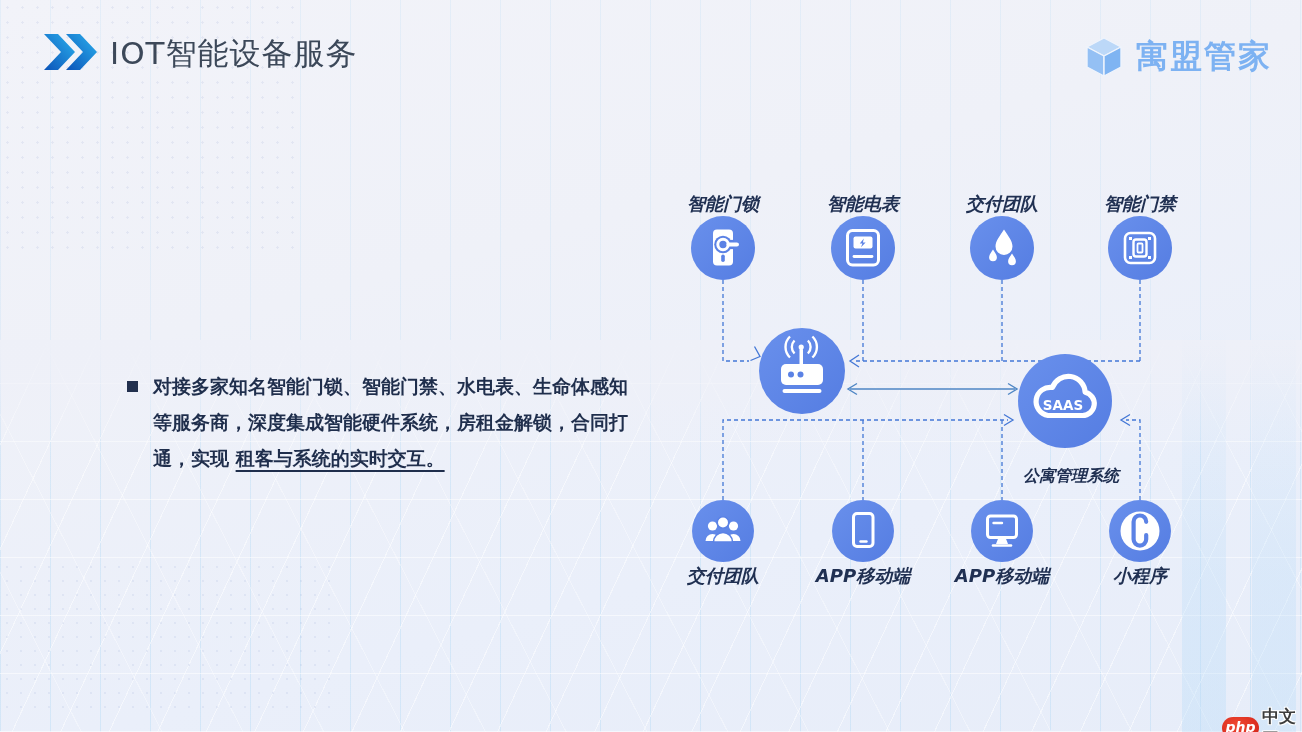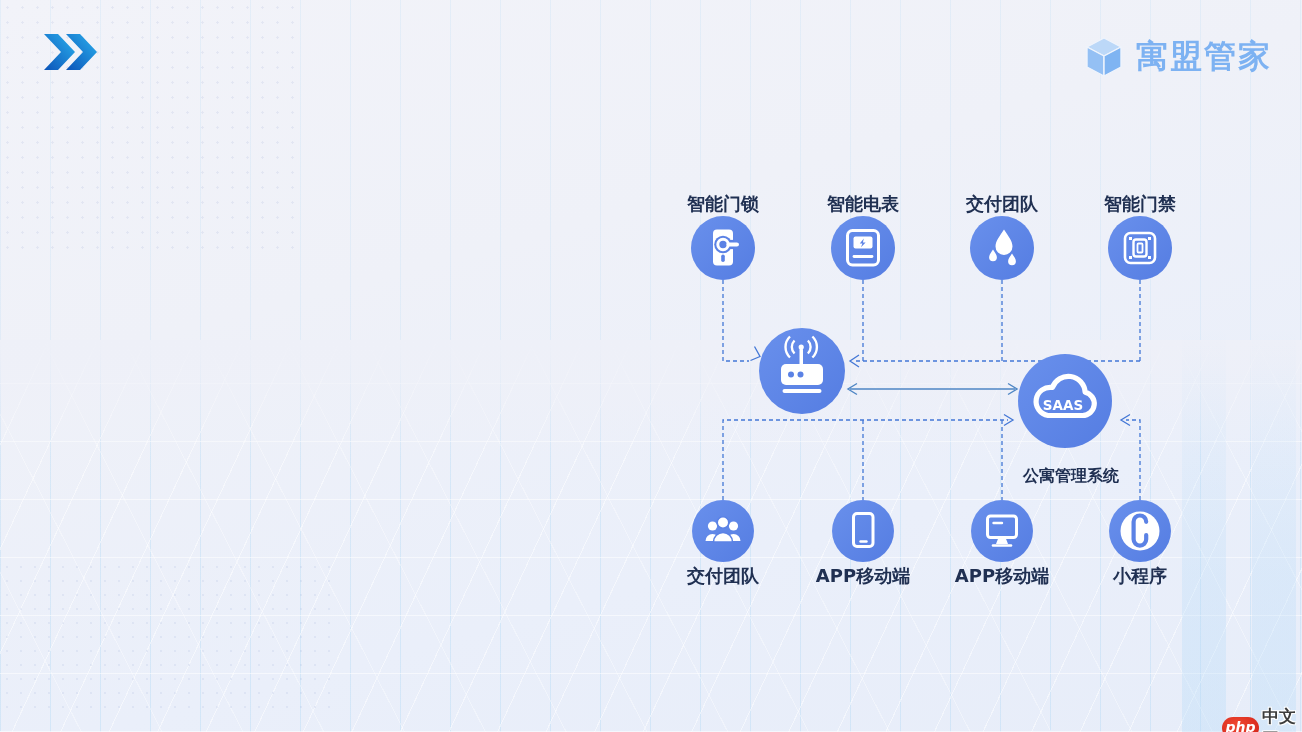--- a/index.html
+++ b/index.html
@@ -42,21 +42,21 @@
   .bullet .marker { position:absolute; left:1px; top:13px; width:11px; height:11px; background:#22304e; }
   .bullet p { margin-left:27px; width:482px; font-size:19px; font-weight:700; color:#1f2e4c;
     line-height:36px; word-break:break-all; }
   .bullet .u { text-decoration:underline; text-decoration-thickness:2px; text-underline-offset:5px; }
 
   
   .node-circle { position:absolute; border-radius:50%;
     background:linear-gradient(135deg,#6990ec 0%, #557de2 100%); }
   .node-circle svg { position:absolute; inset:0; }
   .diag-label { position:absolute; text-align:center; font-size:18px; font-weight:700;
-    color:#203052; white-space:nowrap; }
+    color:#203052; white-space:nowrap;font-style:italic; }
 
   .connectors { position:absolute; inset:0; pointer-events:none; }
 
   
   .watermark { position:absolute; left:1222px; top:705px; display:flex; align-items:center; }
   .php-badge { width:47px; height:22px; border-radius:11px;
     background:radial-gradient(ellipse at 40% 35%, #f04a31 0%, #d92b1f 70%);
     color:#fff; font-size:14px; font-weight:700; font-style:italic; text-align:center; line-height:21px; }
   .wm-text { margin-left:3px; font-size:17px; font-weight:700; color:#3c3c3c;
     text-shadow:1px 1px 0 #fff,-1px -1px 0 #fff,1px -1px 0 #fff,-1px 1px 0 #fff; }
@@ -77,30 +77,35 @@
   <svg class="chevrons" width="58" height="42" viewBox="0 0 58 42">
     <defs>
       <linearGradient id="chev" x1="0" y1="1" x2="1" y2="0">
         <stop offset="0" stop-color="#0b53b8"></stop>
           <stop offset="1" stop-color="#2bb1ee"></stop>
       </linearGradient>
     </defs>
     <polygon points="2,3 16,3 33,21 16,39 2,39 19,21" fill="url(#chev)"></polygon>
     <polygon points="24,3 38,3 55,21 38,39 24,39 41,21" fill="url(#chev)"></polygon>
   </svg>
+  <h1 class="page-title">IOT智能设备服务</h1>
 
   <div class="logo">
     <svg width="48" height="48" viewBox="0 0 48 48">
       <polygon points="24,5 41,14 24,23 7,14" fill="#bcd8f8" stroke="#eff4fc" stroke-width="1.4" stroke-linejoin="round"></polygon>
       <polygon points="7,14 24,23 24,43 7,34" fill="#94c0f4" stroke="#eff4fc" stroke-width="1.4" stroke-linejoin="round"></polygon>
       <polygon points="41,14 24,23 24,43 41,34" fill="#7fb4f2" stroke="#eff4fc" stroke-width="1.4" stroke-linejoin="round"></polygon>
     </svg>
     <span class="logo-text">寓盟管家</span>
   </div>
 
+  <div class="bullet b2">
+    <span class="marker"></span>
+    <p><span>对接多家知名智能门锁、智能门禁、水电表、生命体感知等服务商，深度集成智能硬件系统，房租金解锁，合同打通，实现 </span><span class="u">租客与系统的实时交互。</span></p>
+  </div>
 
   <svg class="connectors" width="1302" height="732" viewBox="0 0 1302 732">
     <g stroke="#4377d6" stroke-width="1.3" fill="none">
 
       <path d="M723,280 V361 H749" stroke-dasharray="4 3"></path>
       <polyline points="750.5,360.5 760,356.5 754.5,346.5"></polyline>
 
       <path d="M863,280 V361 M1002,280 V361 M1140,280 V361 M1140,361 H856" stroke-dasharray="4 3"></path>
       <polyline points="859,355 850,361 859,367"></polyline>
 

